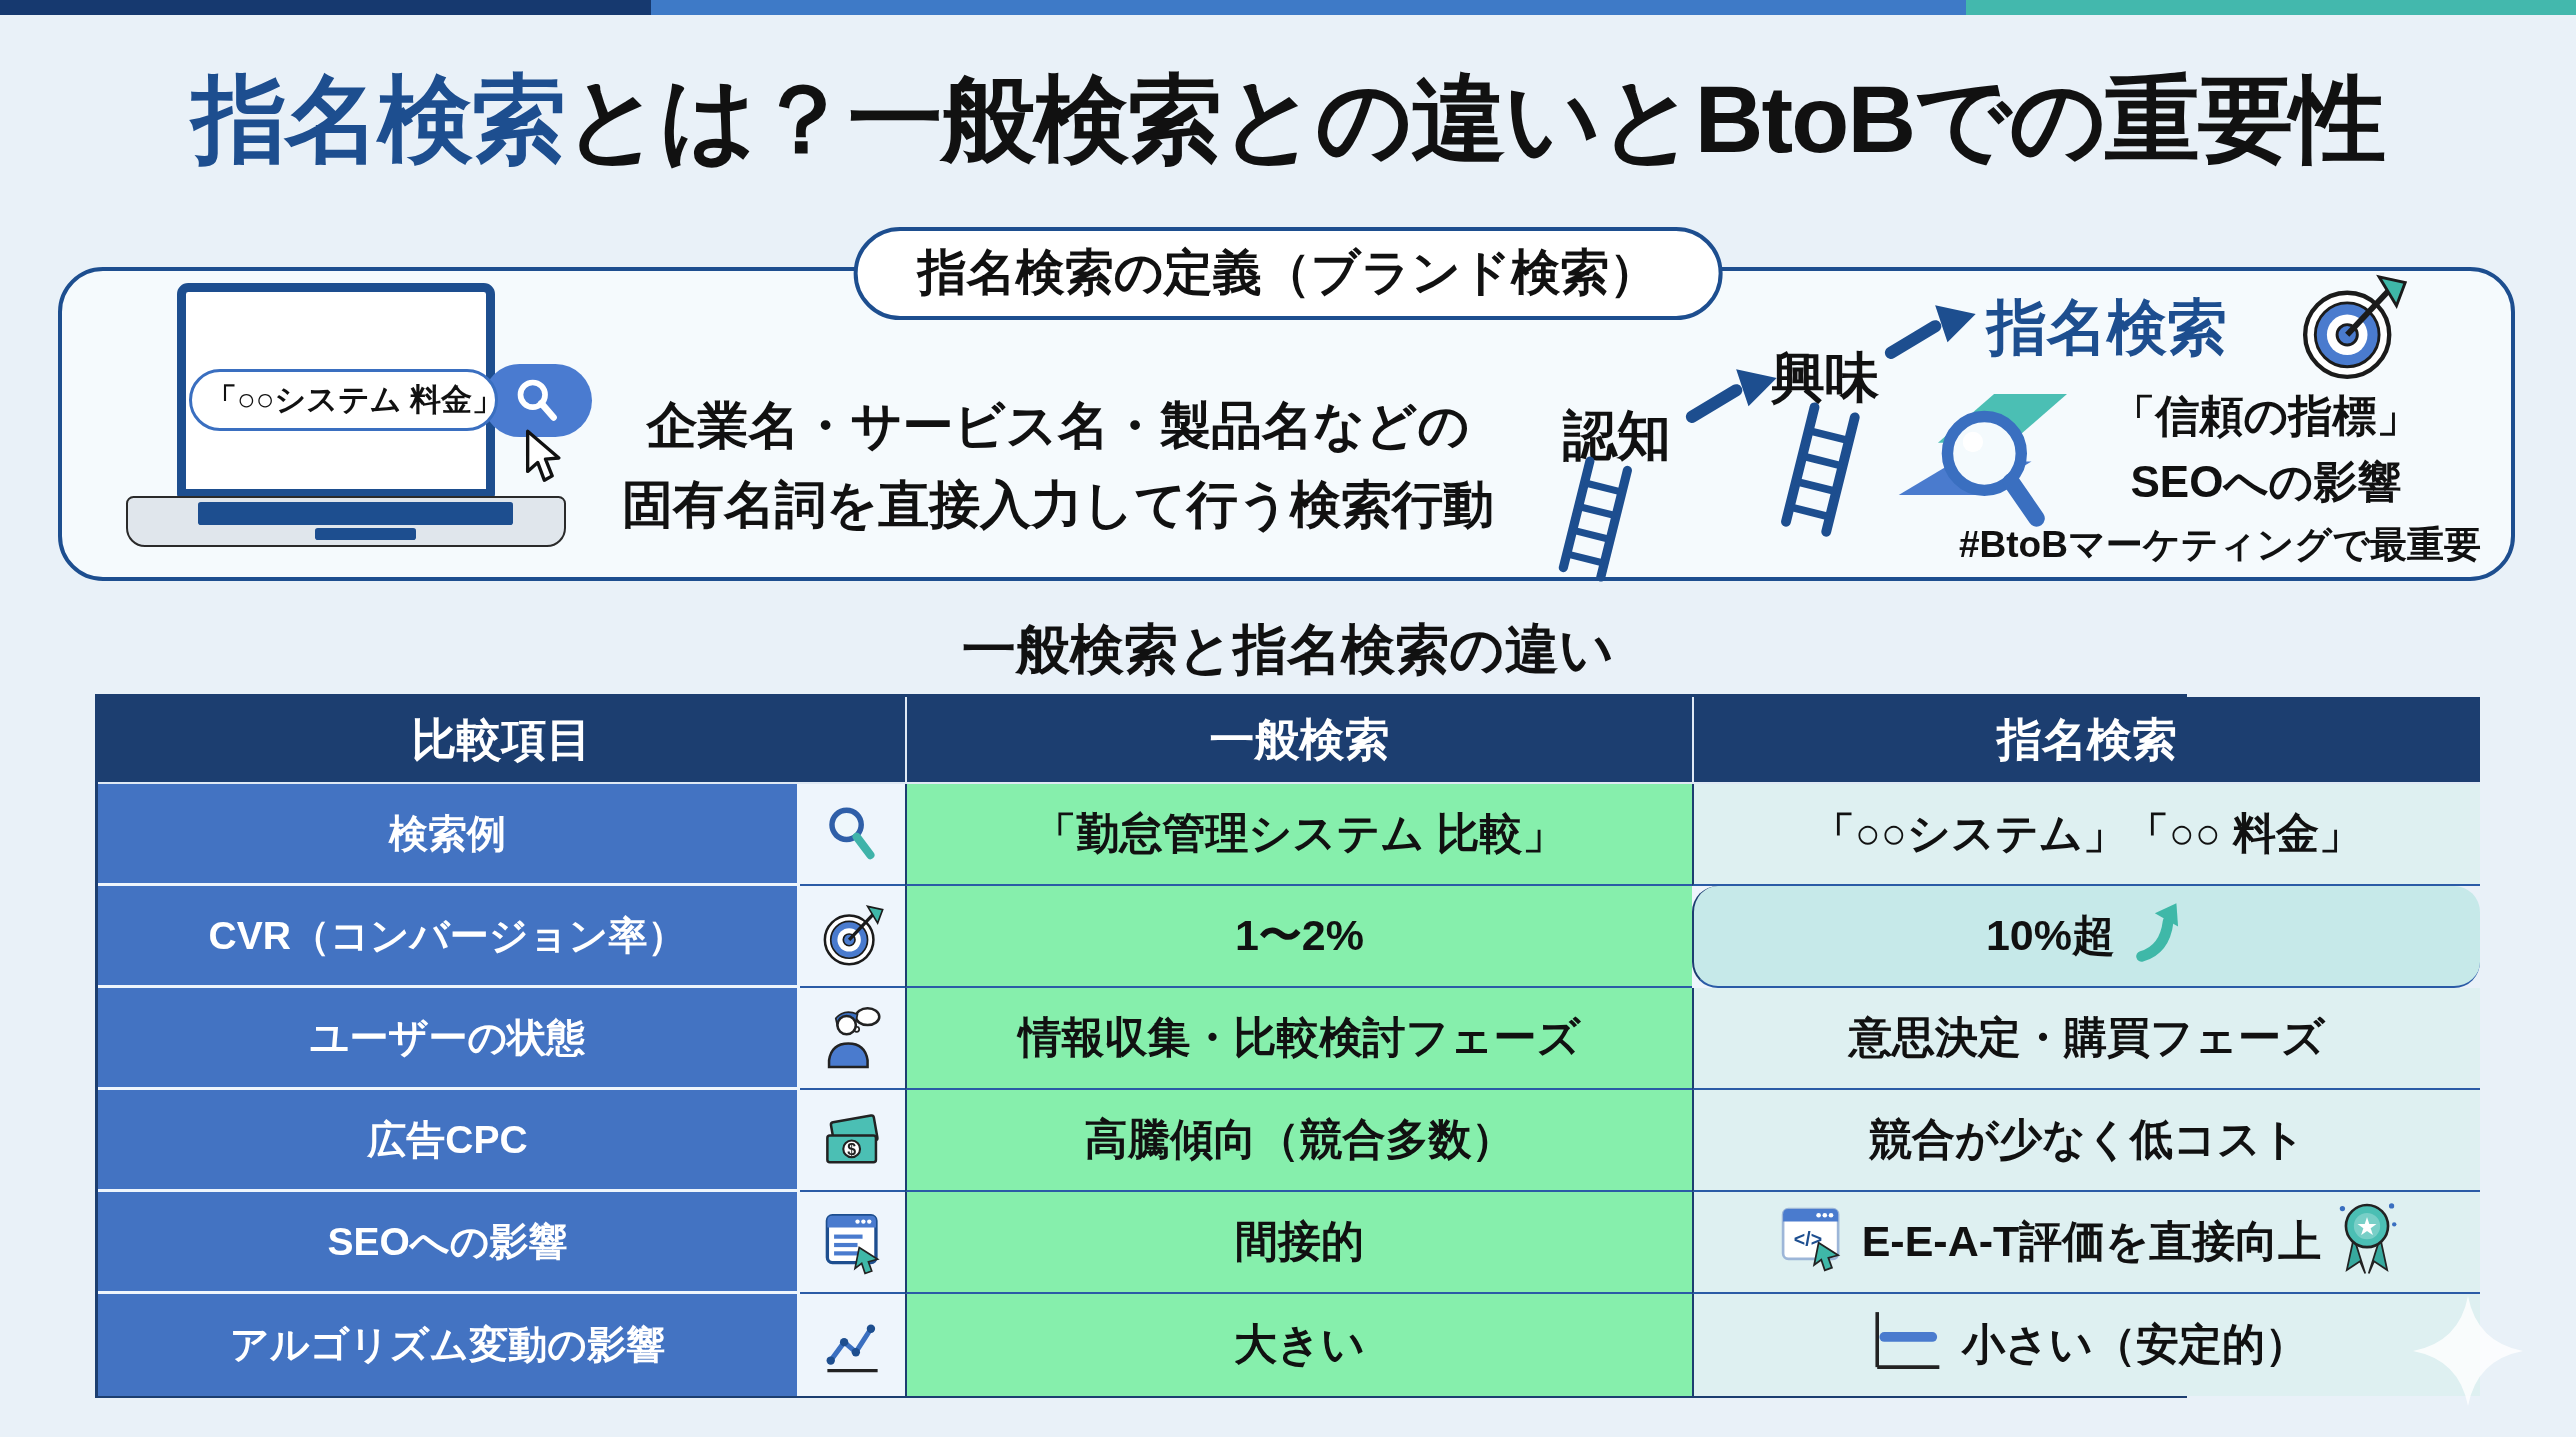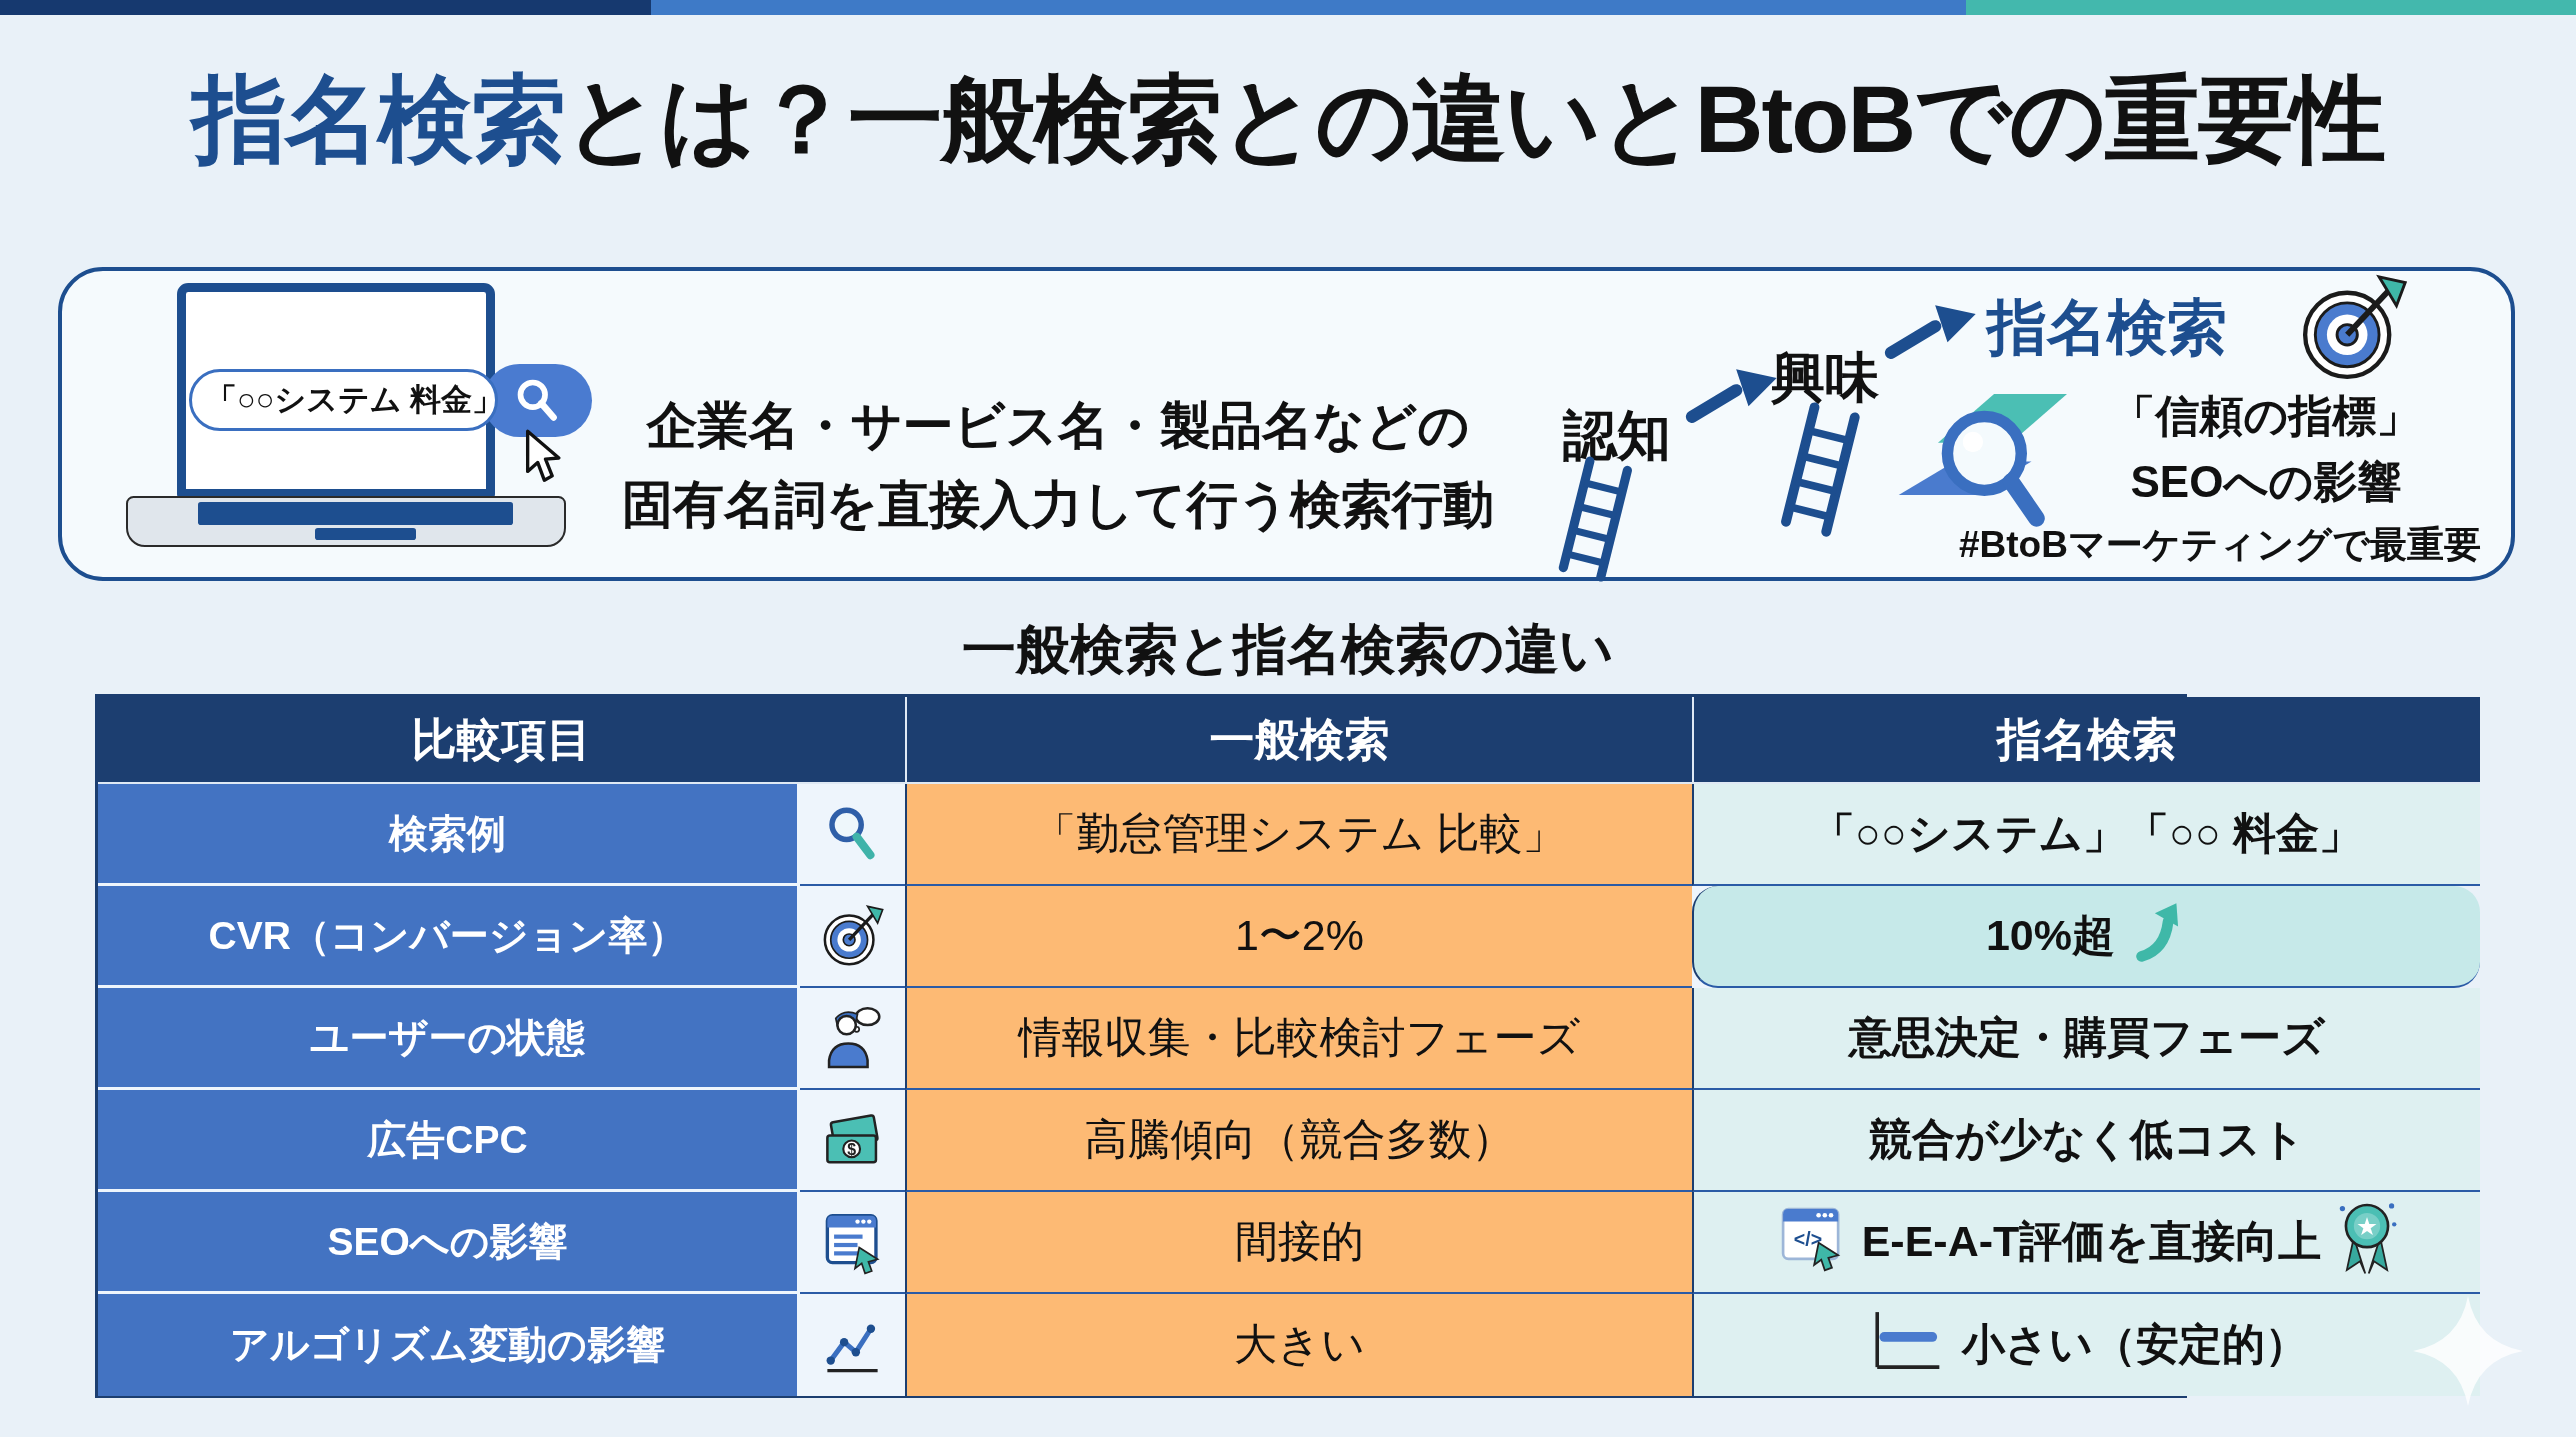--- a/index.html
+++ b/index.html
@@ -59,22 +59,22 @@
   .tbl{position:absolute;left:95px;top:694px;width:2092px;height:704px;display:grid;
     grid-template-columns:702px 105px 787px 788px;grid-template-rows:87px repeat(6,102px);
     border:3.7px solid #1c3e70;box-sizing:border-box;background:#eef5fc;}
   .cell{display:flex;align-items:center;justify-content:center;box-sizing:border-box;}
   .th{background:#1c3e70;color:#fff;font-size:45px;font-weight:800;border-bottom:2.8px solid #dfe9f4;}
   .th.span2{grid-column:1/3;}
   .th.vline{border-left:2.8px solid #dfe9f4;}
   .lab{background:#4373c2;color:#fff;font-size:39px;font-weight:800;
     border-bottom:3.7px solid #eef5fc;border-right:3.7px solid #eef5fc;white-space:nowrap;}
   .ico{background:#eef5fc;border-bottom:2.8px solid #2a5ba6;}
-  .gen{background:#fdba74;border-left:2.8px solid #1c3e70;border-bottom:2.8px solid #2a5ba6;
-    font-size:43px;font-weight:400;color:#111;white-space:nowrap;}
+  .gen{background:#86efac;border-left:2.8px solid #1c3e70;border-bottom:2.8px solid #2a5ba6;
+    font-size:43px;font-weight:700;color:#111;white-space:nowrap;}
   .brd{background:#def0f1;border-left:2.8px solid #1c3e70;border-bottom:2.8px solid #2a5ba6;
     font-size:43px;font-weight:800;color:#111;white-space:nowrap;gap:15px;}
   .brd.hl{background:#c6e9e9;border-radius:26px;}
   .lastrow{border-bottom:none !important;}
 
   .sparkle{position:absolute;left:2413px;top:1296px;z-index:5;}
 </style>
 </head>
 <body>
 
@@ -82,20 +82,21 @@
 
   <div class="topbar">
     <div class="seg1"></div>
     <div class="seg2"></div>
     <div class="seg3"></div>
   </div>
 
   <div class="main-title"><span class="accent">指名検索</span><span>とは？一般検索との違いとBtoBでの重要性</span></div>
 
   <div class="hero"></div>
+  <div class="hero-badge">指名検索の定義（ブランド検索）</div>
 
   <div class="laptop">
     <div class="lap-screen"></div>
     <div class="lap-base"></div>
     <div class="lap-kbd"></div>
     <div class="lap-pad"></div>
     <div class="search-cap">
       <span>
         <svg width="51" height="51" viewBox="0 0 54 54">
             <circle cx="22" cy="22" r="13" fill="none" stroke="#fff" stroke-width="6"></circle>

